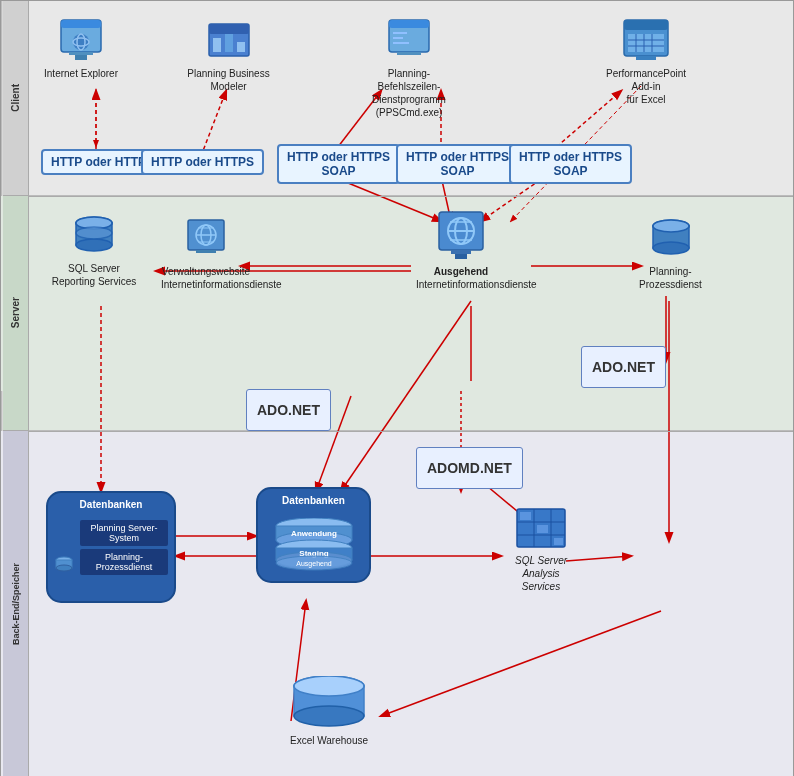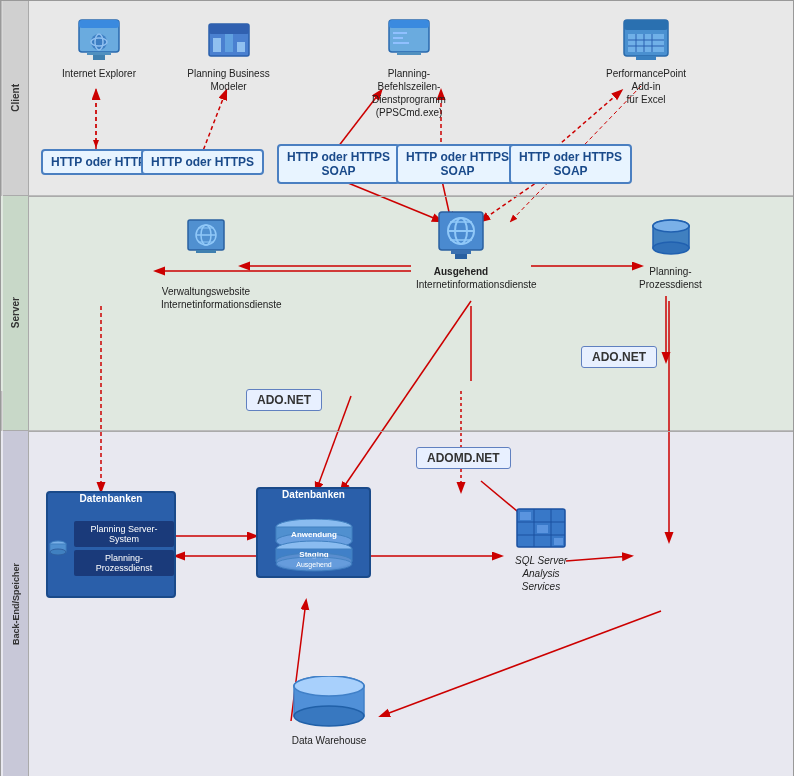--- a/index.html
+++ b/index.html
@@ -103,35 +103,36 @@
       height: 100%;
       pointer-events: none;
     }
 
     
     .ado-box {
       position: absolute;
       background: #e8f0ff;
       border: 1px solid #6080c0;
       border-radius: 3px;
-      padding: 3px 10px;
-      font-size: 12px;
+      padding: 12px 10px;
+      font-size: 14px;
       font-weight: bold;
       color: #333;
     }
 
     
     .db-stack {
       position: absolute;
       background: #2a5faa;
       border: 2px solid #1a4a8a;
-      border-radius: 4px;
+      border-radius: 15px;
+      padding: 6px;
       display: flex;
       flex-direction: column;
-      gap: 15px;
+      gap: 8px;
     }
 
     .db-stack-title {
       color: #fff;
       font-size: 10px;
       font-weight: bold;
       text-align: center;
       margin-bottom: 2px;
     }
 
@@ -217,21 +218,21 @@
 
     <line x1="95" y1="88" x2="95" y2="145" stroke="#cc0000" stroke-width="1" stroke-dasharray="4,3" marker-end="url(#arrow-red)"></line>
 
     <line x1="640" y1="85" x2="510" y2="220" stroke="#cc0000" stroke-width="1" stroke-dasharray="4,3" marker-end="url(#arrow-red)"></line>
 
     <line x1="668" y1="300" x2="668" y2="430" stroke="#cc0000" stroke-width="1.5"></line>
     <line x1="668" y1="430" x2="668" y2="540" stroke="#cc0000" stroke-width="1.5" marker-end="url(#arrow-red)"></line>
 
   </svg>
 
-  <div class="icon-box" style="left:58px;top:15px;width:80px;">
+  <div class="icon-box" style="left:40px;top:15px;width:80px;">
     <svg width="48" height="48" viewBox="0 0 48 48">
       <rect x="4" y="4" width="40" height="32" rx="3" fill="#6aabdf" stroke="#2a6aaf" stroke-width="1.5"></rect>
       <rect x="4" y="4" width="40" height="8" rx="3" fill="#3a8adf"></rect>
       <circle cx="24" cy="26" r="8" fill="#2060b0" opacity="0.6"></circle>
       <ellipse cx="24" cy="26" rx="4" ry="8" fill="none" stroke="#90c0f0" stroke-width="1.5"></ellipse>
       <ellipse cx="24" cy="26" rx="8" ry="4" fill="none" stroke="#90c0f0" stroke-width="1.5"></ellipse>
       <rect x="12" y="36" width="24" height="3" fill="#5090c0"></rect>
       <rect x="18" y="39" width="12" height="5" fill="#4080b0"></rect>
     </svg>
     <div class="icon-label">Internet Explorer</div>
@@ -274,22 +275,32 @@
     </svg>
     <div class="icon-label">Planning-Befehlszeilen-<br>Dienstprogramm (PPSCmd.exe)</div>
   </div>
 
   <div class="proto-box" style="left:40px;top:148px;">HTTP oder HTTPS</div>
   <div class="proto-box" style="left:140px;top:148px;">HTTP oder HTTPS</div>
   <div class="proto-box" style="left:276px;top:143px;">HTTP oder HTTPS<br>SOAP</div>
   <div class="proto-box" style="left:395px;top:143px;">HTTP oder HTTPS<br>SOAP</div>
   <div class="proto-box" style="left:508px;top:143px;">HTTP oder HTTPS<br>SOAP</div>
 
-
-  <div class="icon-box" style="left:155px;top:213px;width:100px;gap:20px;">
+  <div class="icon-box" style="left:48px;top:210px;width:90px;">
+    <svg width="48" height="48" viewBox="0 0 48 48">
+      <ellipse cx="24" cy="12" rx="18" ry="6" fill="#5090d0" stroke="#2060b0" stroke-width="1.5"></ellipse>
+      <rect x="6" y="12" width="36" height="22" fill="#4080c0" stroke="#2060b0" stroke-width="1.5"></rect>
+      <ellipse cx="24" cy="34" rx="18" ry="6" fill="#3070b8" stroke="#2060b0" stroke-width="1.5"></ellipse>
+      <ellipse cx="24" cy="12" rx="18" ry="6" fill="#7ab0e8" stroke="#2060b0" stroke-width="1.5"></ellipse>
+      <ellipse cx="24" cy="22" rx="18" ry="6" fill="#5a95d5" stroke="#2060b0" stroke-width="1.5" opacity="0.7"></ellipse>
+    </svg>
+    <div class="icon-label">SQL Server<br>Reporting Services</div>
+  </div>
+
+  <div class="icon-box" style="left:155px;top:213px;width:100px;">
     <svg width="48" height="48" viewBox="0 0 48 48">
       <rect x="6" y="6" width="36" height="30" rx="2" fill="#5090d0" stroke="#2a60a0" stroke-width="1.5"></rect>
       <circle cx="24" cy="21" r="10" fill="none" stroke="#90c8f8" stroke-width="1.5"></circle>
       <ellipse cx="24" cy="21" rx="5" ry="10" fill="none" stroke="#90c8f8" stroke-width="1.5"></ellipse>
       <line x1="14" y1="21" x2="34" y2="21" stroke="#90c8f8" stroke-width="1.5"></line>
       <line x1="16" y1="14" x2="32" y2="14" stroke="#90c8f8" stroke-width="1"></line>
       <line x1="16" y1="28" x2="32" y2="28" stroke="#90c8f8" stroke-width="1"></line>
       <rect x="14" y="36" width="20" height="3" fill="#4080b0"></rect>
     </svg>
     <div class="icon-label">Verwaltungswebsite<br>Internetinformationsdienste</div>
@@ -318,21 +329,21 @@
     </svg>
     <div class="icon-label">Planning-<br>Prozessdienst</div>
   </div>
 
   <div class="ado-box" style="left:580px;top:345px;">ADO.NET</div>
 
   <div class="ado-box" style="left:245px;top:388px;">ADO.NET</div>
 
   <div class="db-stack" style="left:45px;top:490px;width:130px;">
     <div class="db-stack-title">Datenbanken</div>
-    <div style="display:flex;align-items:center;gap:6px;margin-bottom:20px;">
+    <div style="display:flex;align-items:flex-end;gap:6px;margin-bottom:20px;">
       <svg width="20" height="20" viewBox="0 0 20 20">
         <ellipse cx="10" cy="5" rx="8" ry="3" fill="#7ab0e8" stroke="#4080c0" stroke-width="1"></ellipse>
         <rect x="2" y="5" width="16" height="8" fill="#5090d0" stroke="#4080c0" stroke-width="1"></rect>
         <ellipse cx="10" cy="13" rx="8" ry="3" fill="#4080c0" stroke="#3060a0" stroke-width="1"></ellipse>
       </svg>
       <div style="flex:1;">
         <div class="db-stack-row">Planning Server-<br>System</div>
         <div class="db-stack-row" style="margin-top:3px;">Planning-<br>Prozessdienst</div>
       </div>
     </div>
@@ -374,21 +385,21 @@
   </div>
 
 
   <div class="icon-box" style="left:273px;top:675px;width:110px;">
     <svg width="80" height="55" viewBox="0 0 80 55">
       <ellipse cx="40" cy="10" rx="35" ry="10" fill="#8abcf8" stroke="#4080c8" stroke-width="1.5"></ellipse>
       <rect x="5" y="10" width="70" height="30" fill="#5090d8" stroke="#4080c8" stroke-width="1.5"></rect>
       <ellipse cx="40" cy="40" rx="35" ry="10" fill="#3878c0" stroke="#2060a8" stroke-width="1.5"></ellipse>
       <ellipse cx="40" cy="10" rx="35" ry="10" fill="#a8d0fc" stroke="#4080c8" stroke-width="1.5"></ellipse>
     </svg>
-    <div class="icon-label">Data Warehouse</div>
+    <div class="icon-label">Excel Warehouse</div>
   </div>
 
   <div style="position:absolute;left:2px;top:0;width:26px;height:195px;display:flex;align-items:center;justify-content:center;background:#d0d0d0;border-right:1px solid #aaa;border-bottom:1px solid #aaa;">
     <span style="writing-mode:vertical-rl;transform:rotate(180deg);font-size:10px;font-weight:bold;color:#333;">Client</span>
   </div>
   <div style="position:absolute;left:2px;top:195px;width:26px;height:235px;display:flex;align-items:center;justify-content:center;background:#c8d8c8;border-right:1px solid #aaa;border-bottom:1px solid #aaa;">
     <span style="writing-mode:vertical-rl;transform:rotate(180deg);font-size:10px;font-weight:bold;color:#333;">Server</span>
   </div>
   <div style="position:absolute;left:2px;top:430px;width:26px;height:346px;display:flex;align-items:center;justify-content:center;background:#c8c8d8;border-right:1px solid #aaa;">
     <span style="writing-mode:vertical-rl;transform:rotate(180deg);font-size:9px;font-weight:bold;color:#333;">Back-End/Speicher</span>

